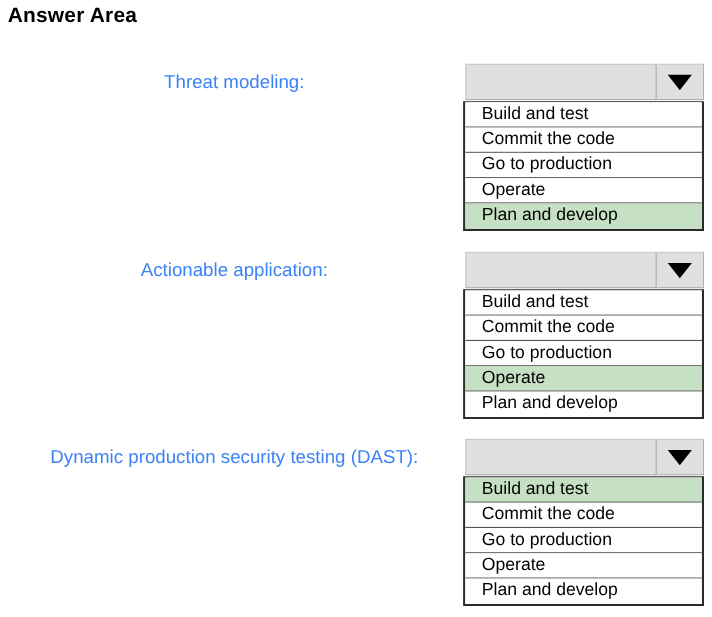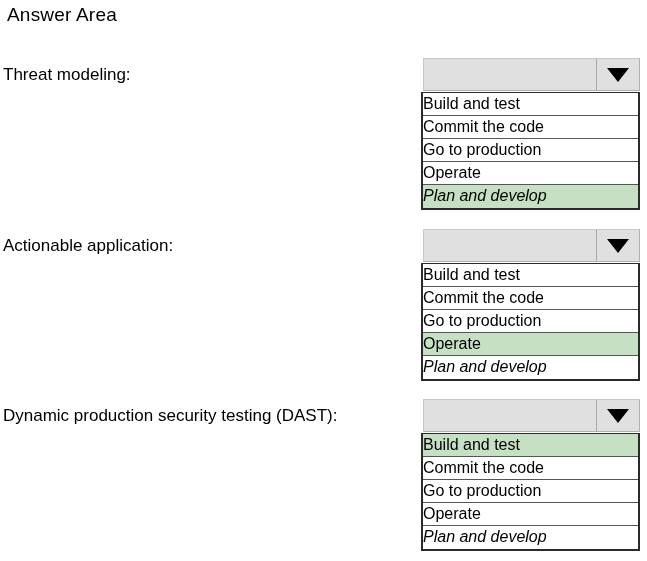--- a/index.html
+++ b/index.html
@@ -14,42 +14,42 @@
     font-family: "Liberation Sans", sans-serif;
     color: #000000;
     overflow: hidden;
   }
 
   #page-title {
     position: absolute;
     left: 7px;
     top: 3px;
     font-size: 19px;
-    font-weight: normal;
+    font-weight: bold;
     letter-spacing: 0.2px;
     line-height: 24px;
     white-space: nowrap;
   }
 
   .qblock {
     position: absolute;
     left: 0;
     width: 647px;
   }
 
   .q-label {
     position: absolute;
     right: 224px;           
     top: 0;
     width: 420px;
-    text-align: left;
+    text-align: center;
     font-size: 17px;
     line-height: 33px;
     white-space: nowrap;
-    color: #000000;
+    color: #3b82f6;
   }
 
   
   .combo {
     position: absolute;
     left: 423px;
     top: 0;
     width: 217px;
     height: 33px;
     box-sizing: border-box;
@@ -95,28 +95,27 @@
     background: #ffffff;
     border: 2px solid #2b2b2b;
     border-top-width: 1px;
   }
   .option {
     height: 23px;
     box-sizing: border-box;
     border-bottom: 1px solid #555555;
     font-size: 16px;
     line-height: 22px;
-    padding-left: 0;
+    padding-left: 15px;
     white-space: nowrap;
     background: #ffffff;
     color: #000000;
   }
   .option:last-child {
     border-bottom: none;
-    font-style: italic;
   }
   .option.selected {
     background: #c6e0c4;
   }
 </style>
 </head>
 <body>
 
 <div id="page-title">Answer Area</div>
 

